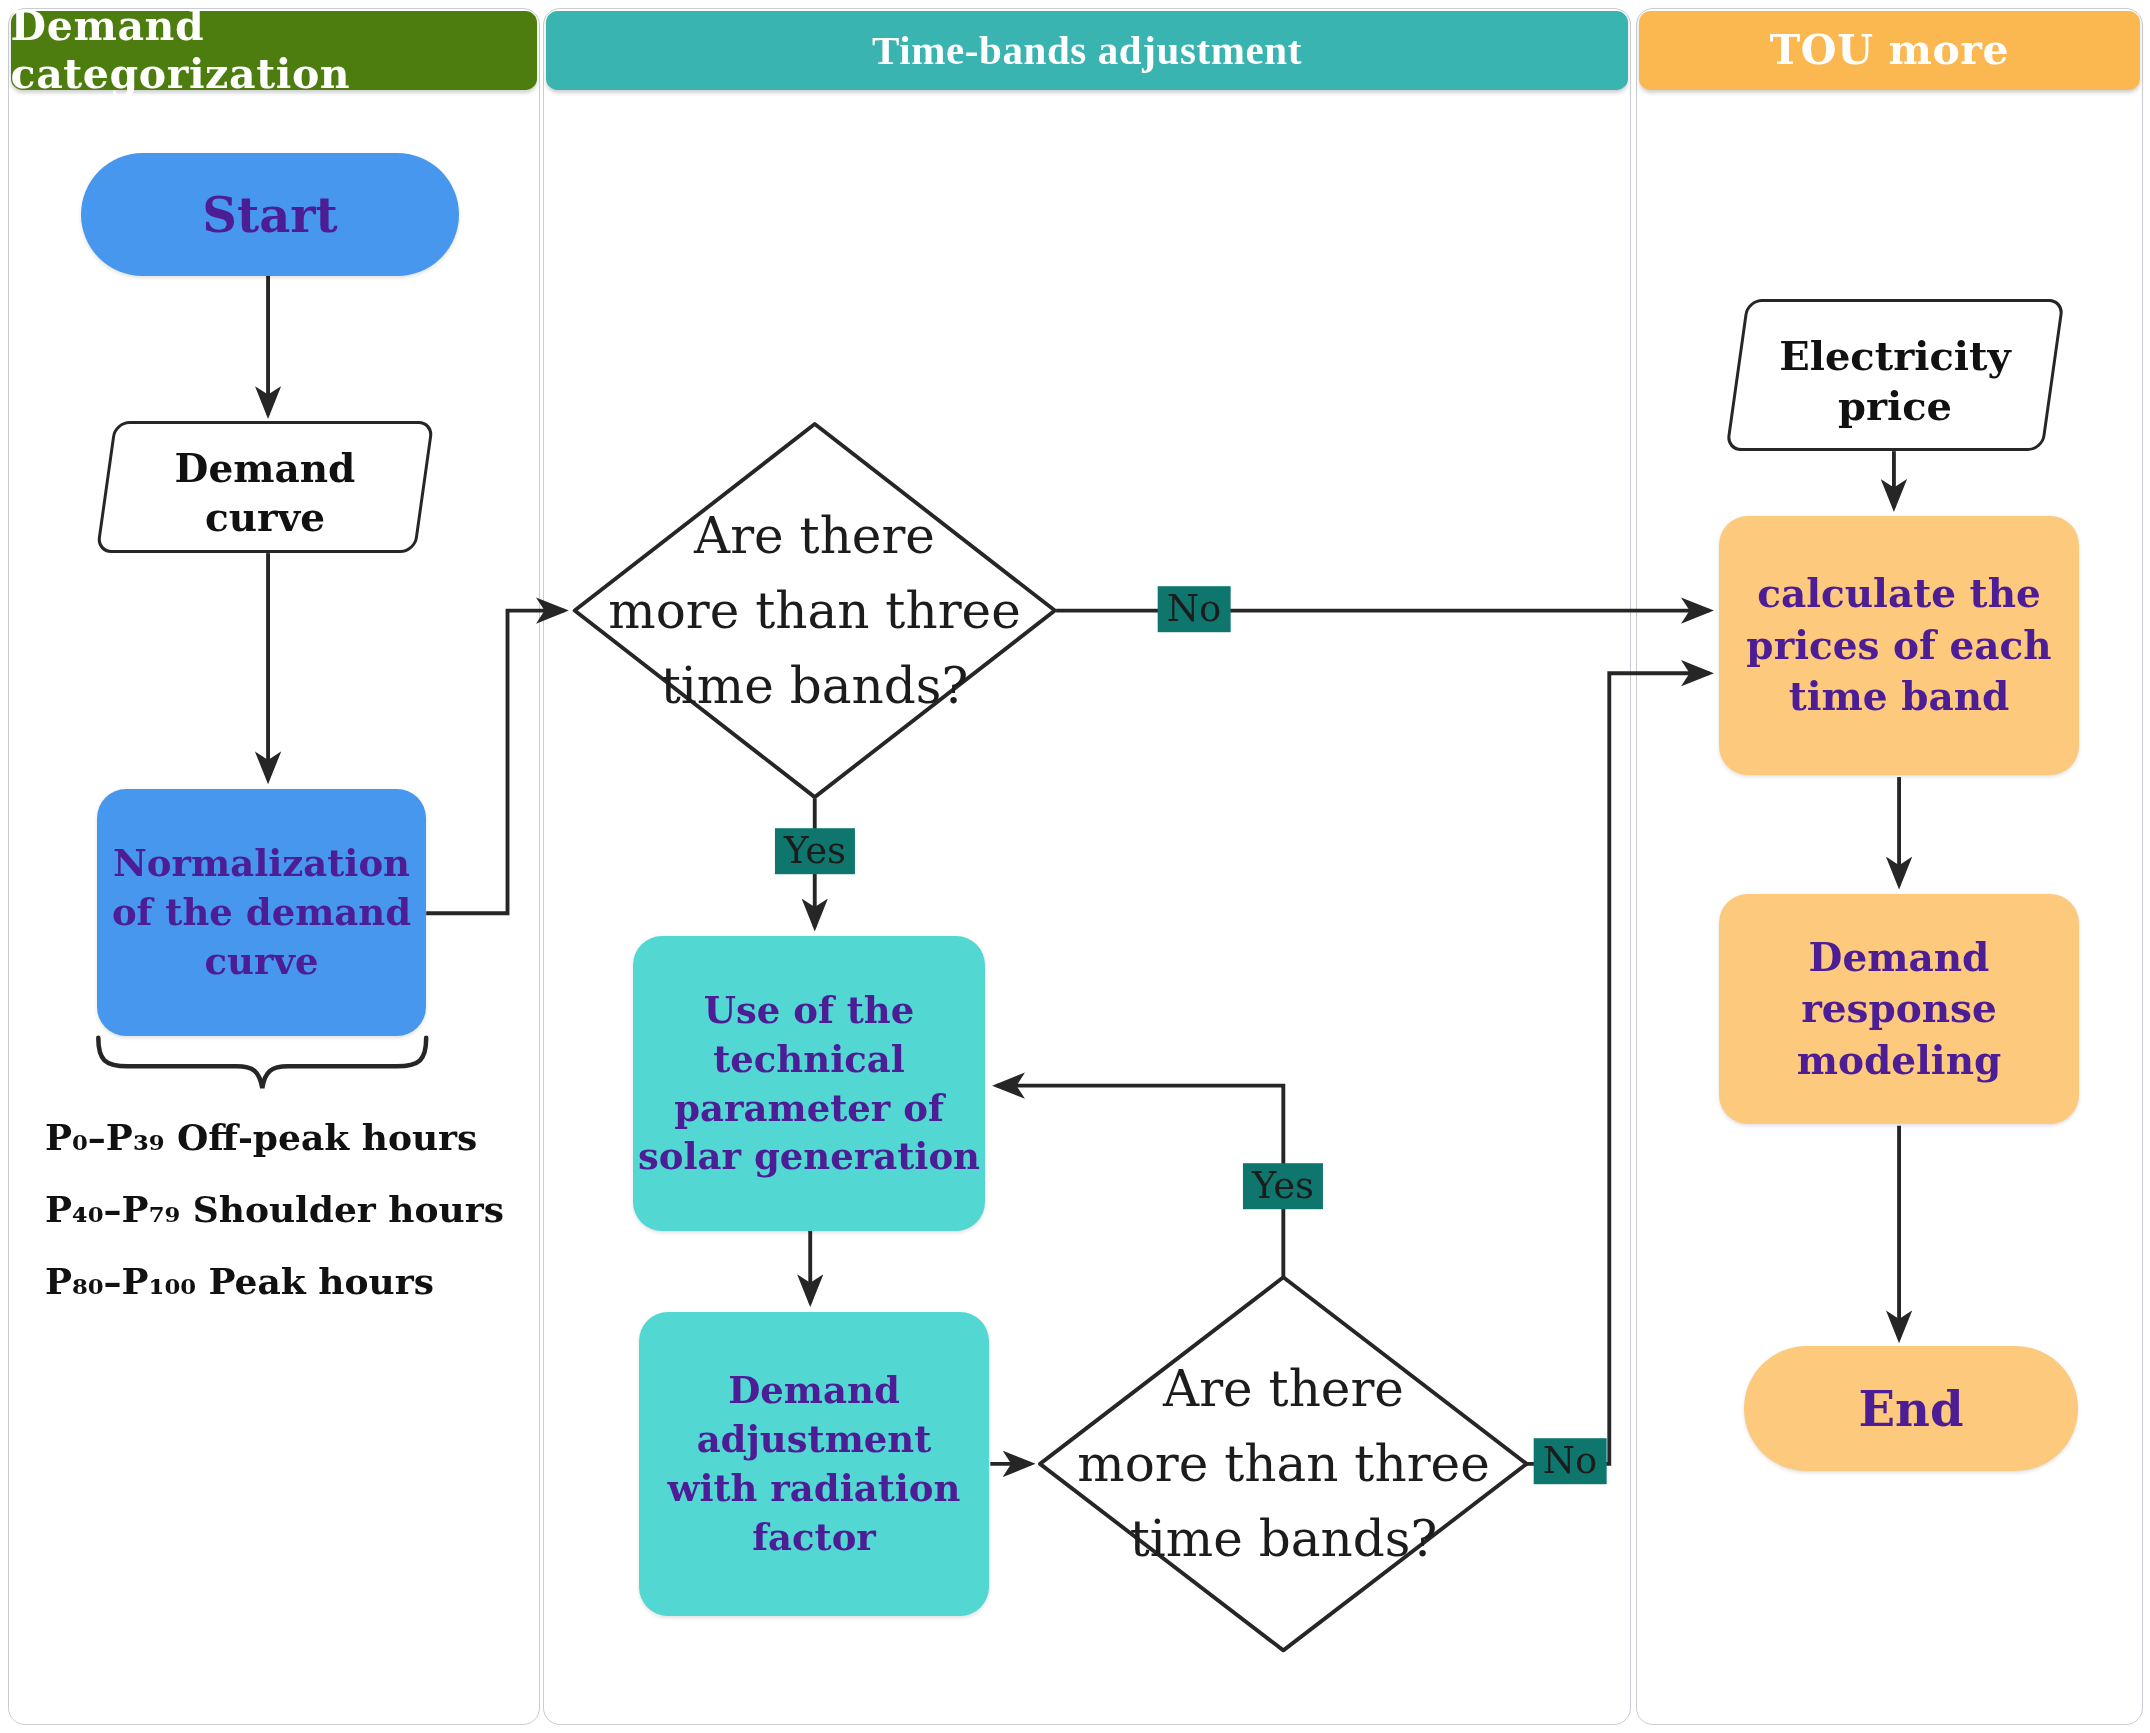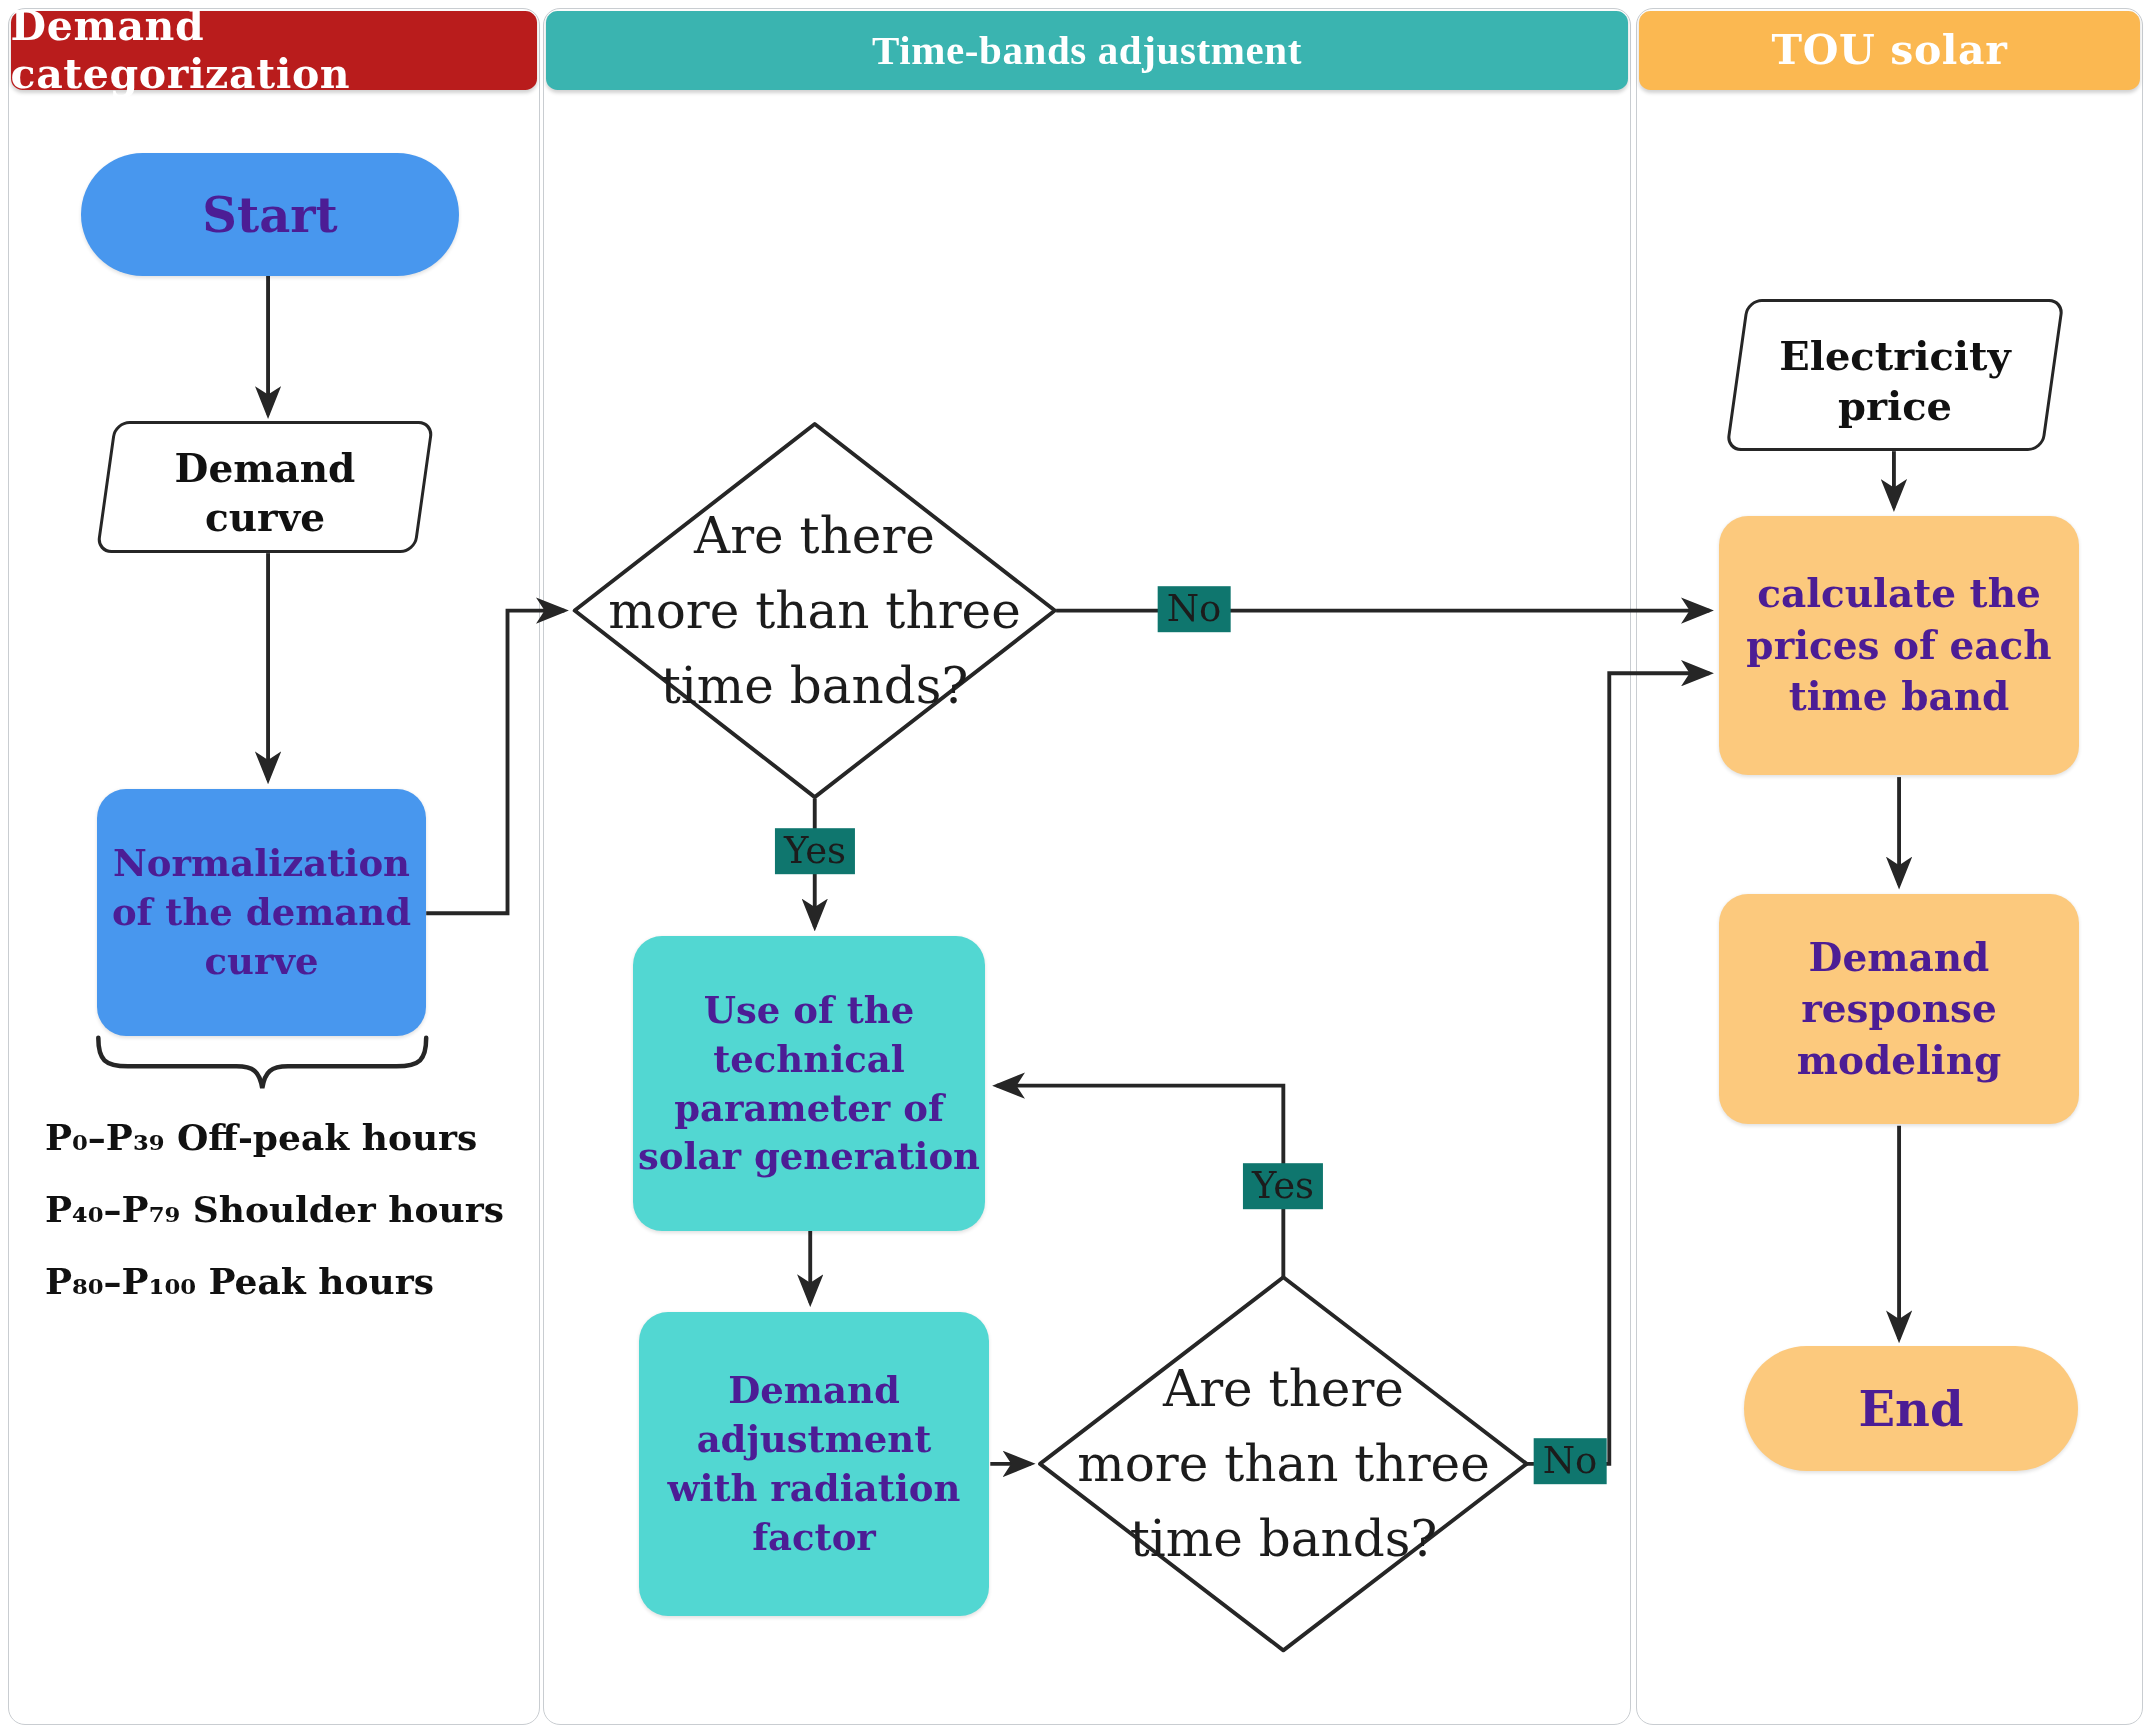--- a/index.html
+++ b/index.html
@@ -50,27 +50,27 @@
               padding:1.3px 9px;font-size:37px;font-weight:500;color:#1c1c1c;}
 
   svg.wires{position:absolute;inset:0;pointer-events:none;}
 </style>
 </head>
 <body>
 
 <div class="canvas">
 
   <div class="panel" style="left:7.7px;width:532px;">
-    <div class="colhead" style="background-color: #b91c1c;">Demand categorization</div>
+    <div class="colhead" style="background-color: #4d7c0f;">Demand categorization</div>
   </div>
   <div class="panel" style="left:543px;width:1088px;">
     <div class="colhead" style="background-color: rgb(58, 180, 176); font-family: Liberation Serif, serif;">Time-bands adjustment</div>
   </div>
   <div class="panel" style="left:1636px;width:507px;">
-    <div class="colhead" style="background-color: rgb(251, 184, 81);">TOU solar</div>
+    <div class="colhead" style="background-color: rgb(251, 184, 81);">TOU more</div>
   </div>
 
   <svg class="wires" width="2151" height="1733" viewBox="0 0 3332 2685">
     <defs>
       <marker id="arr" viewBox="0 0 10 8" refX="8.6" refY="4" markerWidth="8.5" markerHeight="6.8" orient="auto">
         <path d="M0,0 L10,4 L0,8 L2.6,4 Z" fill="#262626"></path>
       </marker>
     </defs>
 
     <polygon points="890,946 1262,657 1634,946 1262,1235" fill="#ffffff" stroke="#262626" stroke-width="6" stroke-linejoin="round"></polygon>

